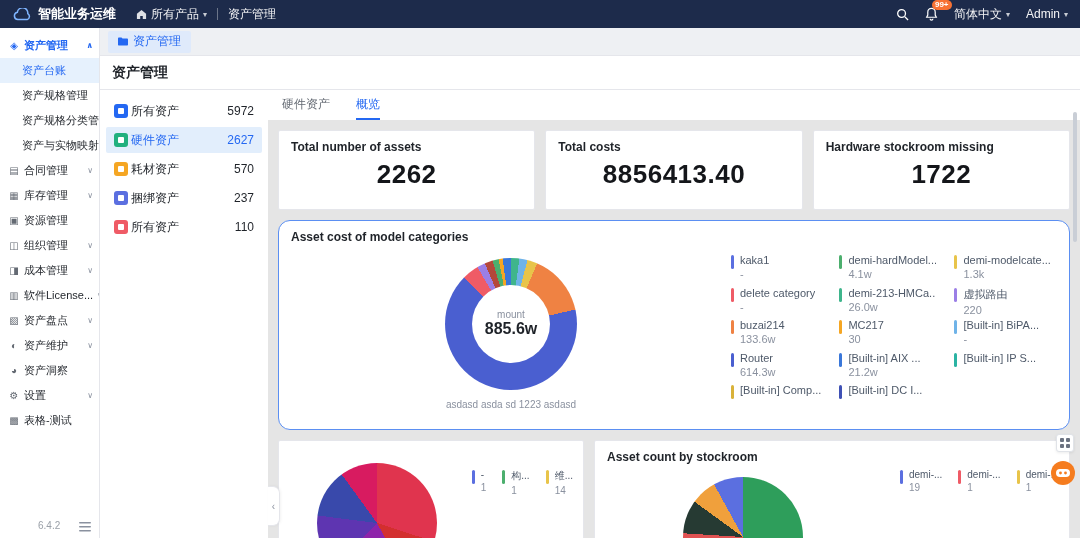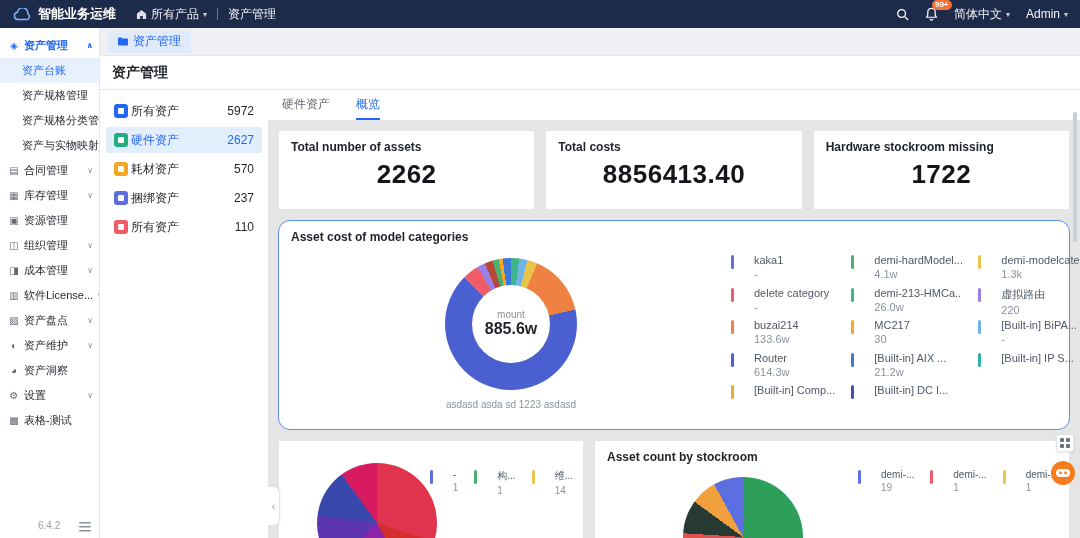--- a/index.html
+++ b/index.html
@@ -63,21 +63,21 @@
   .chart-card{flex:0 0 210px;background:#fff;border:1px solid #5b8ff2;border-radius:12px;padding:9px 12px 6px 12px;display:flex;flex-direction:column;}
   .chart-title{font-size:12px;font-weight:bold;color:#1f2329;}
   .chart-body{flex:1;display:flex;min-height:0;}
   .donut-col{flex:0 0 440px;display:flex;flex-direction:column;align-items:center;justify-content:center;}
   .donut{width:132px;height:132px;border-radius:50%;position:relative;cursor:pointer;}
   .donut-hole{position:absolute;inset:27px;background:#fff;border-radius:50%;display:flex;flex-direction:column;align-items:center;justify-content:center;}
   .donut-label{font-size:10px;color:#8a919f;}
   .donut-value{font-size:16px;font-weight:bold;color:#1f2329;}
   .footnote{font-size:10px;color:#8a919f;margin-top:9px;}
   .legend{flex:1;display:grid;grid-auto-flow:column;grid-template-rows:repeat(5,1fr);column-gap:16px;align-content:center;padding:10px 4px 6px 0;}
-  .lg{display:flex;gap:20px;align-items:flex-start;cursor:pointer;}
+  .lg{display:flex;gap:6px;align-items:flex-start;cursor:pointer;}
   .lg-bar{width:3px;height:14px;border-radius:2px;margin-top:1px;flex:0 0 3px;}
   .lg-name{font-size:11px;color:#4e5969;white-space:nowrap;overflow:hidden;max-width:88px;}
   .lg-val{font-size:11px;color:#8a919f;margin-top:2px;white-space:nowrap;min-height:12px;}
 
   .bottom-row{display:flex;gap:10px;flex:0 0 170px;}
   .bcard{background:#fff;border:1px solid #e5e6eb;border-radius:2px;padding:9px 12px;position:relative;overflow:hidden;}
   .bcard.left{flex:0 0 306px;}
   .bcard.right{flex:1;}
   .pie{width:120px;height:120px;border-radius:50%;margin-top:13px;cursor:pointer;}
   .pie1{margin-left:26px;}

